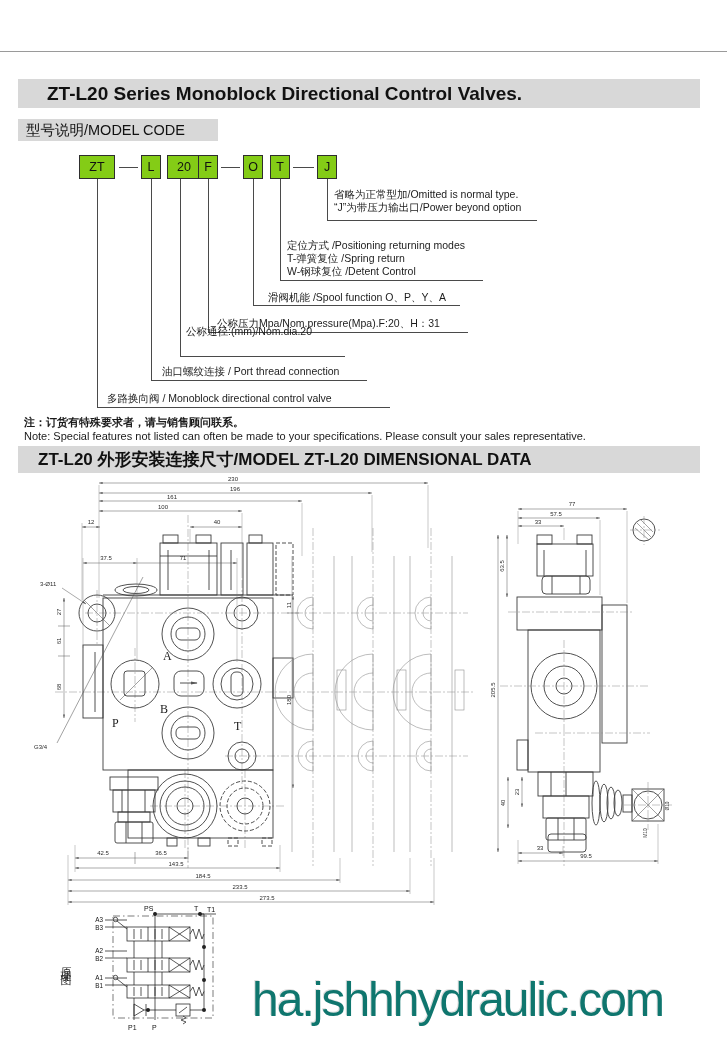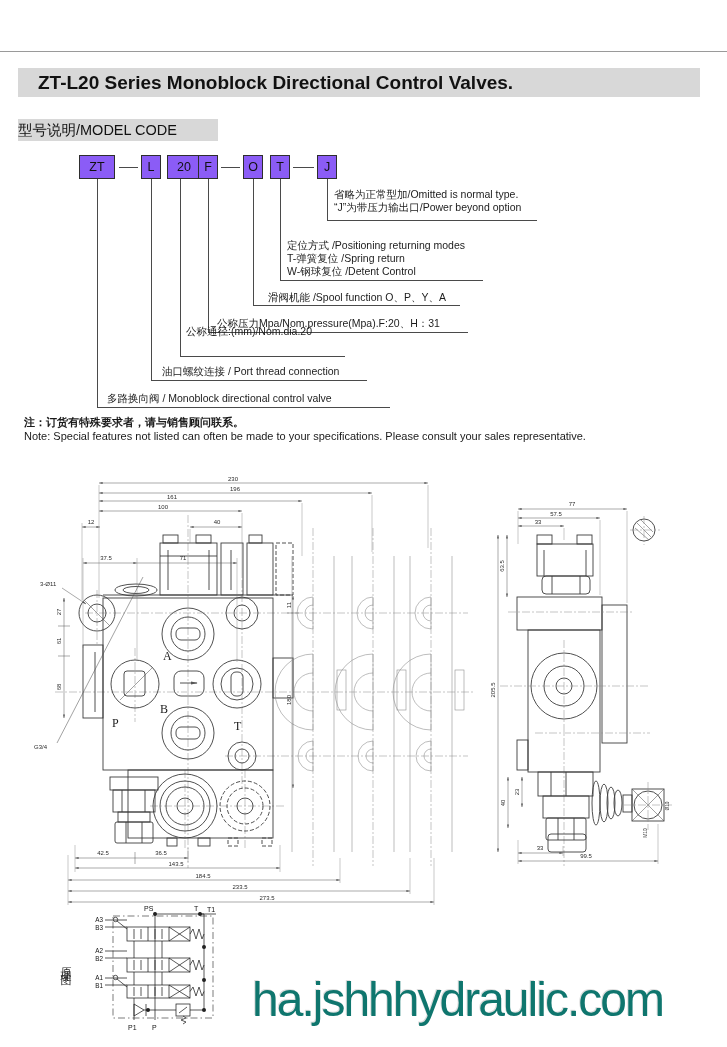--- a/index.html
+++ b/index.html
@@ -2,24 +2,24 @@
 <html><head>
 <meta charset="utf-8">
 <style>
   html,body{margin:0;padding:0;background:#fff;}
   .page{position:relative;width:727px;height:1047px;background:#fff;overflow:hidden;
         font-family:"Liberation Sans",sans-serif;color:#111;}
   .abs{position:absolute;}
   .title{position:absolute;left:38px;top:2px;font-size:34px;font-weight:bold;letter-spacing:1px;color:#0b0b0b;white-space:nowrap;}
   .rule{position:absolute;left:0;top:51px;width:727px;height:1px;background:#9a9a9a;}
   .banner{position:absolute;background:#d8d8d8;color:#111;white-space:nowrap;}
-  .banner1{left:18px;top:68px;width:682px;height:29px;font-size:19px;font-weight:bold;line-height:29px;padding-left:20px;box-sizing:border-box;}
-  .banner2{left:18px;top:119px;width:200px;height:22px;font-size:14.5px;line-height:22px;padding-left:0;box-sizing:border-box;}
+  .banner1{left:18px;top:79px;width:682px;height:29px;font-size:19px;font-weight:bold;line-height:29px;padding-left:29px;box-sizing:border-box;}
+  .banner2{left:18px;top:119px;width:200px;height:22px;font-size:14.5px;line-height:22px;padding-left:8px;box-sizing:border-box;}
   .banner3{left:18px;top:446px;width:682px;height:27px;font-size:17px;font-weight:bold;line-height:27px;padding-left:20px;box-sizing:border-box;}
-  .mcbox{position:absolute;top:155px;height:24px;border:1.3px solid #2e2e2e;display:flex;align-items:center;justify-content:center;font-size:12.5px;color:#111;box-sizing:border-box;background:#8b5cf6;}
+  .mcbox{position:absolute;top:155px;height:24px;border:1.3px solid #2e2e2e;display:flex;align-items:center;justify-content:center;font-size:12.5px;color:#111;box-sizing:border-box;background:#84cc16;}
   .vl{position:absolute;width:1px;background:#4a4a4a;}
   .hl{position:absolute;height:1px;background:#4a4a4a;}
   .mct{position:absolute;font-size:10.5px;line-height:13px;color:#1c1c1c;white-space:nowrap;}
   .note{position:absolute;font-size:11px;color:#1a1a1a;white-space:nowrap;}
   .note-cn{left:24px;top:415px;font-weight:bold;}
   .note-en{left:24px;top:430px;}
   .watermark{position:absolute;left:252px;top:972px;font-size:48px;letter-spacing:-2px;color:#0f766e;
              text-shadow:1px 1px 0 #ffffff,-1px -1px 0 #dedede;white-space:nowrap;}
   .schem-title{position:absolute;left:58px;top:958px;writing-mode:vertical-rl;font-size:11px;letter-spacing:4px;color:#222;}
   
@@ -89,20 +89,21 @@
     <div class="mct" style="left:268px;top:291px">滑阀机能 /Spool function O、P、Y、A</div>
     <div class="mct" style="left:217px;top:317px">公称压力Mpa/Nom.pressure(Mpa).F:20、H：31</div>
     <div class="mct" style="left:186px;top:325px">公称通径:(mm)/Nom.dia.20</div>
     <div class="mct" style="left:162px;top:365px">油口螺纹连接 / Port thread connection</div>
     <div class="mct" style="left:107px;top:392px">多路换向阀  / Monoblock directional control valve</div>
   </div>
 
   <div class="note note-en">Note: Special features not listed can often be made to your specifications. Please consult your sales representative.</div>
   <div class="note note-cn">注：订货有特殊要求者，请与销售顾问联系。</div>
 
+  <div class="banner banner3">ZT-L20 外形安装连接尺寸/MODEL ZT-L20 DIMENSIONAL DATA</div>
 
   <svg class="abs" style="left:0;top:0" width="727" height="1047" viewBox="0 0 727 1047">
     <defs>
       <marker id="ar" viewBox="0 0 10 10" refX="9" refY="5" markerWidth="8" markerHeight="8" orient="auto-start-reverse">
         <path d="M0,2.6 L10,5 L0,7.4 z"></path>
       </marker>
     </defs>
 
     <g>
       <line class="cl" x1="85" y1="613" x2="468" y2="613"></line>

